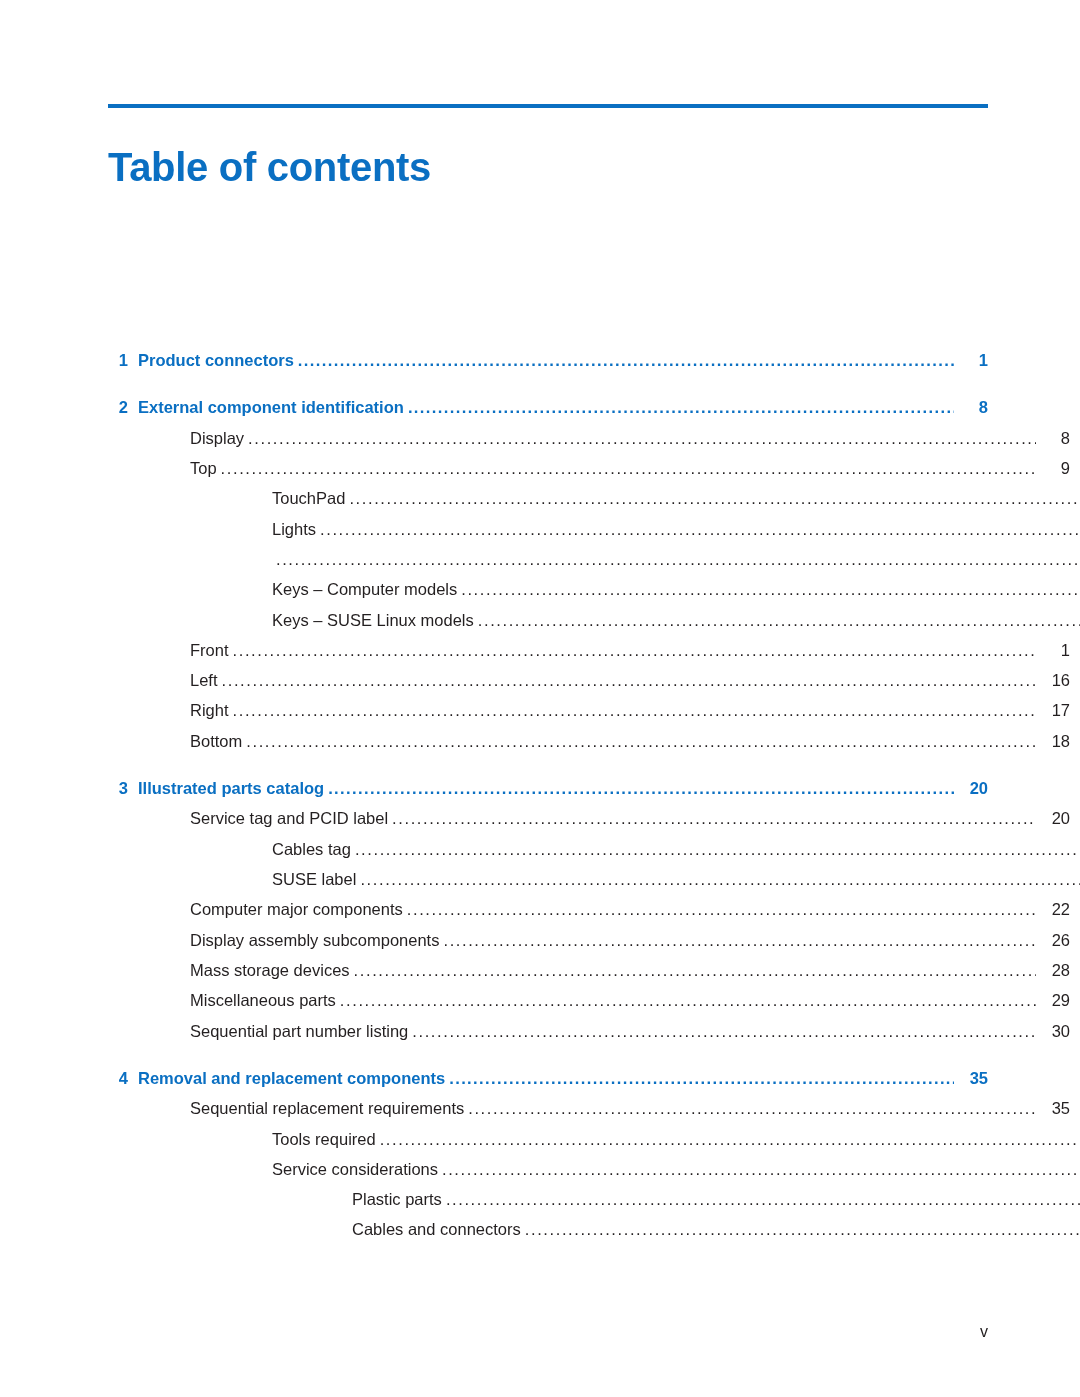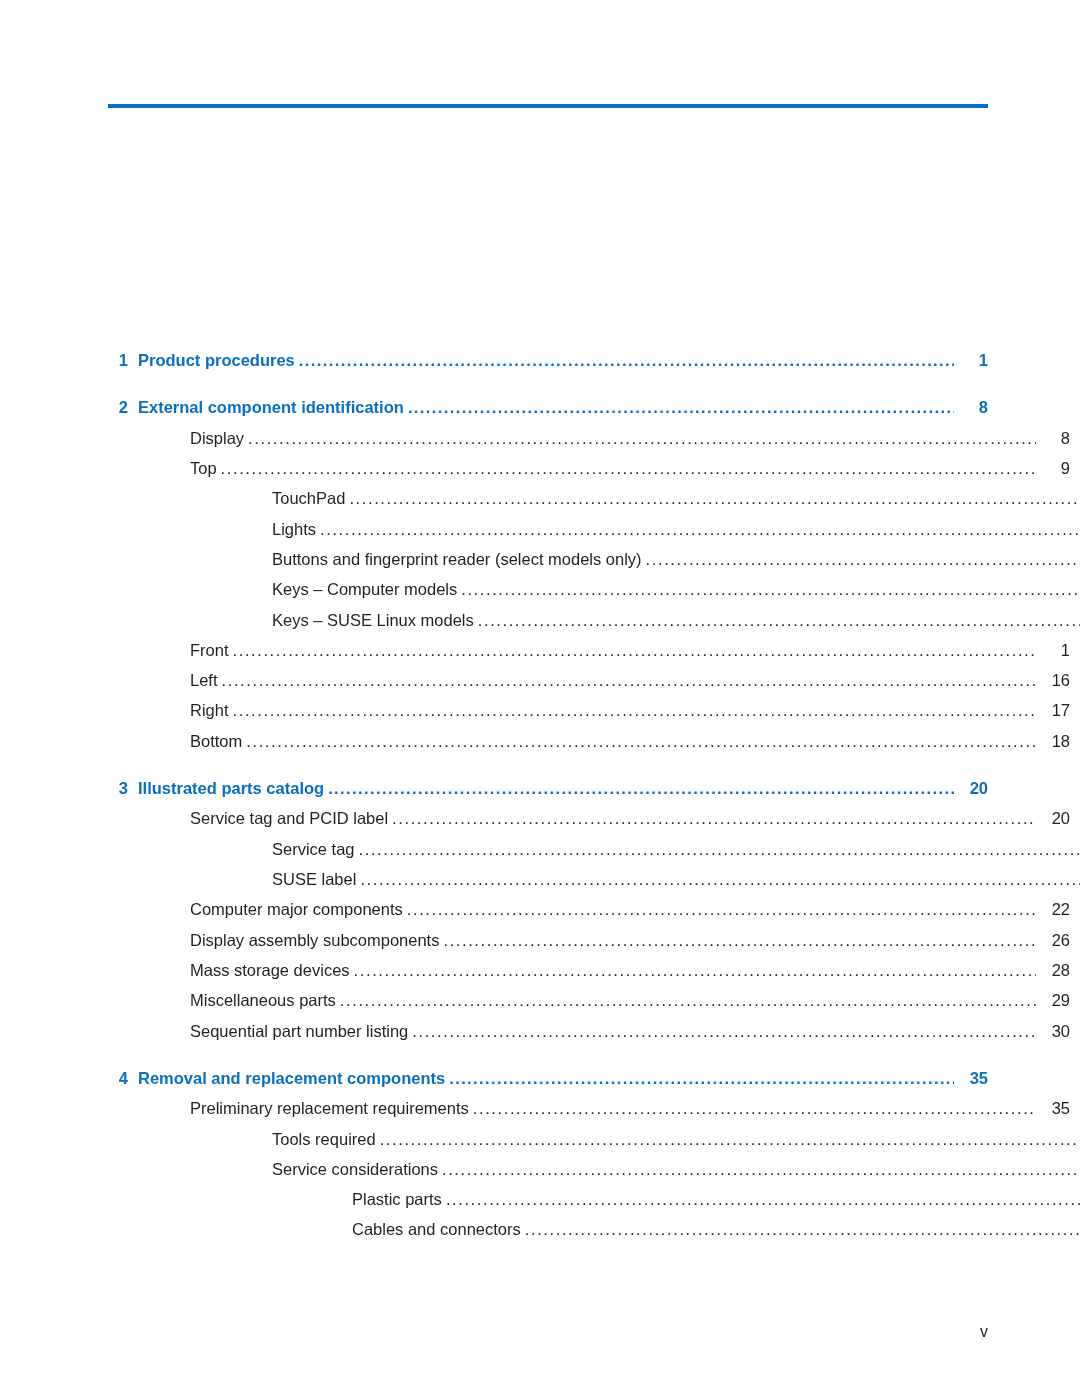--- a/index.html
+++ b/index.html
@@ -131,25 +131,26 @@
     color: #231f20;
   }
 </style>
 </head>
 <body>
 
 <div class="page">
 
   <div class="title-rule"></div>
 
+  <h1 class="page-title">Table of contents</h1>
 
   <div class="toc" id="toc-root">
       <div class="entry lvl1 first-entry">
         <span class="num">1</span>
-        <span class="label">Product procedures</span>
+        <span class="label">Product connectors</span>
         <span class="dots">...........................................................................................................................................................................................................</span>
         <span class="pg">1</span>
       </div>
       <div class="entry lvl1">
         <span class="num">2</span>
         <span class="label">External component identification</span>
         <span class="dots">...........................................................................................................................................................................................................</span>
         <span class="pg">8</span>
       </div>
       <div class="entry lvl2">
@@ -164,21 +165,20 @@
       </div>
       <div class="entry lvl3">
         <span class="label">TouchPad</span>
         <span class="dots">...........................................................................................................................................................................................................</span>
       </div>
       <div class="entry lvl3">
         <span class="label">Lights</span>
         <span class="dots">...........................................................................................................................................................................................................</span>
       </div>
       <div class="entry lvl3">
-        <span class="label">Buttons and fingerprint reader (select models only)</span>
         <span class="dots">...........................................................................................................................................................................................................</span>
       </div>
       <div class="entry lvl3">
         <span class="label">Keys – Computer models</span>
         <span class="dots">...........................................................................................................................................................................................................</span>
       </div>
       <div class="entry lvl3">
         <span class="label">Keys – SUSE Linux models</span>
         <span class="dots">...........................................................................................................................................................................................................</span>
       </div>
@@ -207,21 +207,21 @@
         <span class="label">Illustrated parts catalog</span>
         <span class="dots">...........................................................................................................................................................................................................</span>
         <span class="pg">20</span>
       </div>
       <div class="entry lvl2">
         <span class="label">Service tag and PCID label</span>
         <span class="dots">...........................................................................................................................................................................................................</span>
         <span class="pg">20</span>
       </div>
       <div class="entry lvl3">
-        <span class="label">Service tag</span>
+        <span class="label">Cables tag</span>
         <span class="dots">...........................................................................................................................................................................................................</span>
       </div>
       <div class="entry lvl3">
         <span class="label">SUSE label</span>
         <span class="dots">...........................................................................................................................................................................................................</span>
       </div>
       <div class="entry lvl2">
         <span class="label">Computer major components</span>
         <span class="dots">...........................................................................................................................................................................................................</span>
         <span class="pg">22</span>
@@ -246,21 +246,21 @@
         <span class="dots">...........................................................................................................................................................................................................</span>
         <span class="pg">30</span>
       </div>
       <div class="entry lvl1">
         <span class="num">4</span>
         <span class="label">Removal and replacement components</span>
         <span class="dots">...........................................................................................................................................................................................................</span>
         <span class="pg">35</span>
       </div>
       <div class="entry lvl2">
-        <span class="label">Preliminary replacement requirements</span>
+        <span class="label">Sequential replacement requirements</span>
         <span class="dots">...........................................................................................................................................................................................................</span>
         <span class="pg">35</span>
       </div>
       <div class="entry lvl3">
         <span class="label">Tools required</span>
         <span class="dots">...........................................................................................................................................................................................................</span>
       </div>
       <div class="entry lvl3">
         <span class="label">Service considerations</span>
         <span class="dots">...........................................................................................................................................................................................................</span>

